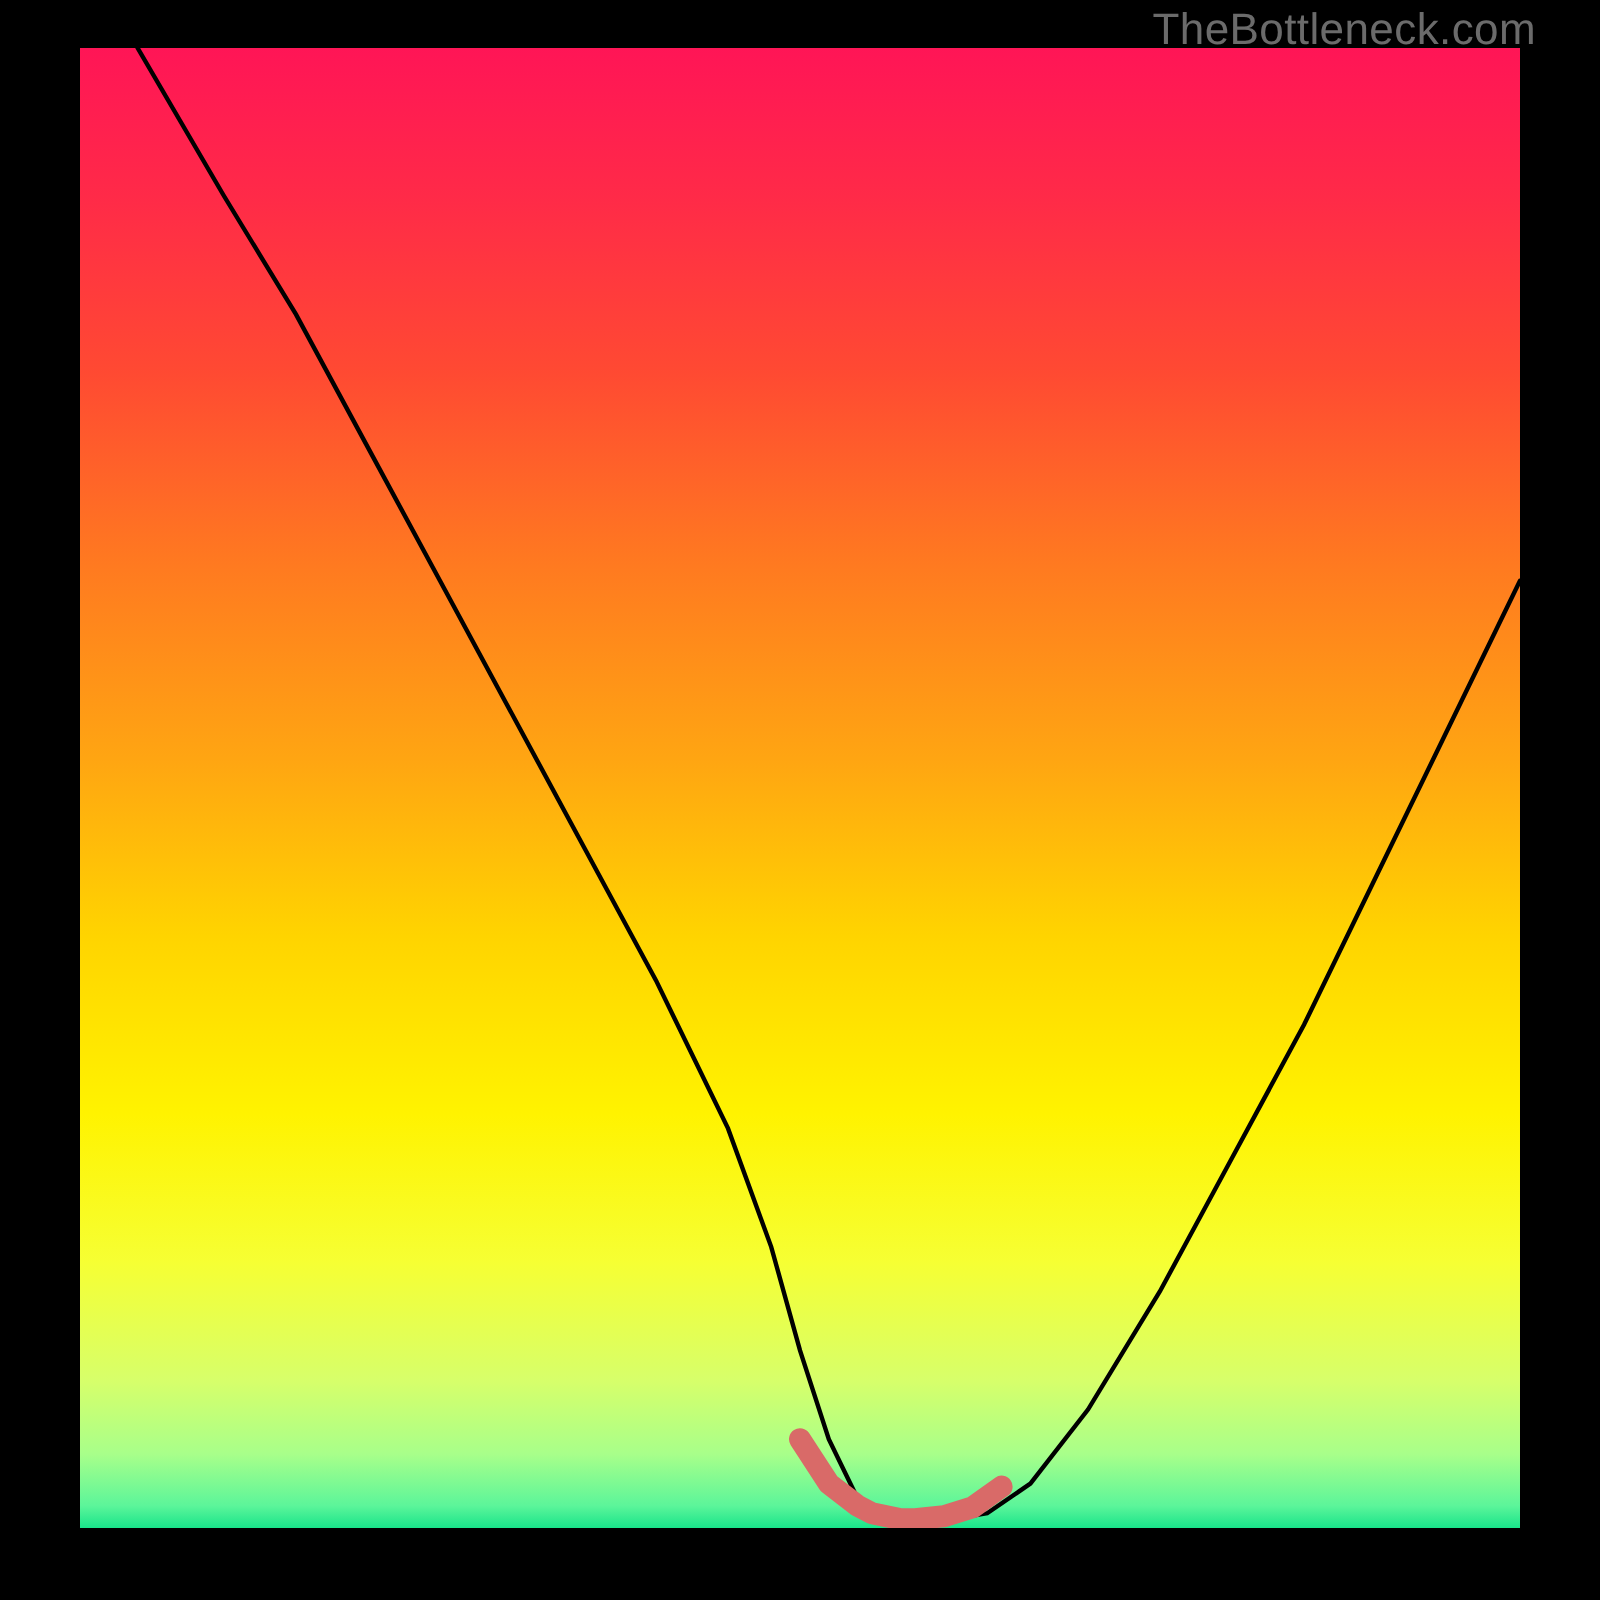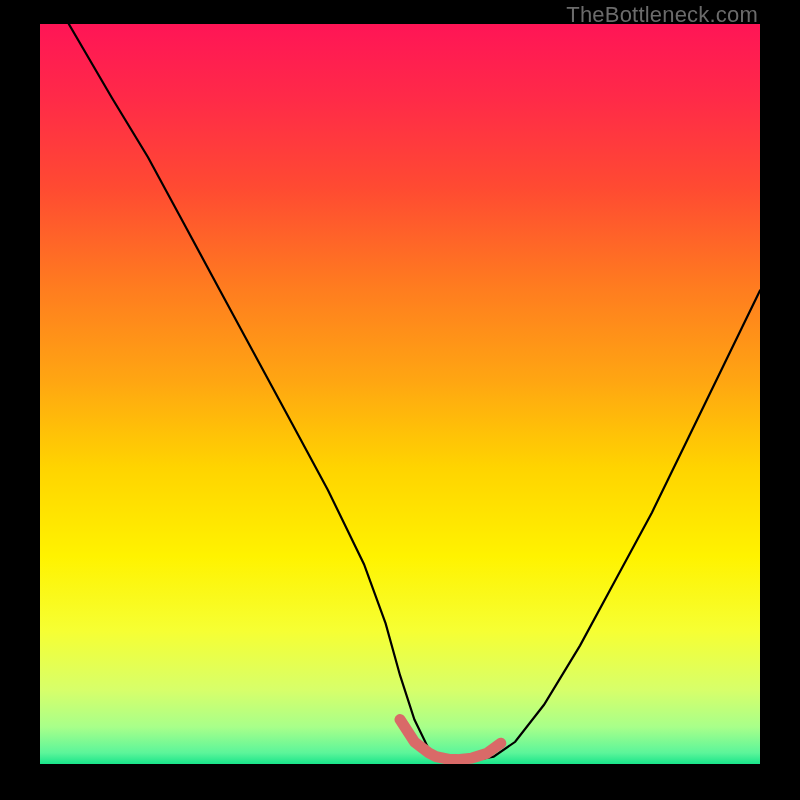--- a/index.html
+++ b/index.html
@@ -25,21 +25,21 @@
     height: 740px;
     overflow: hidden;
   }
   .gradient {
     position: absolute;
     inset: 0;
   }
   .watermark {
     position: absolute;
     top: 2px;
-    right: 42px;
+    right: 32px;
     color: #6b6b6b;
     font-size: 22px;
     font-weight: 500;
     letter-spacing: 0.2px;
   }
   svg.curves {
     position: absolute;
     inset: 0;
   }
 </style>

